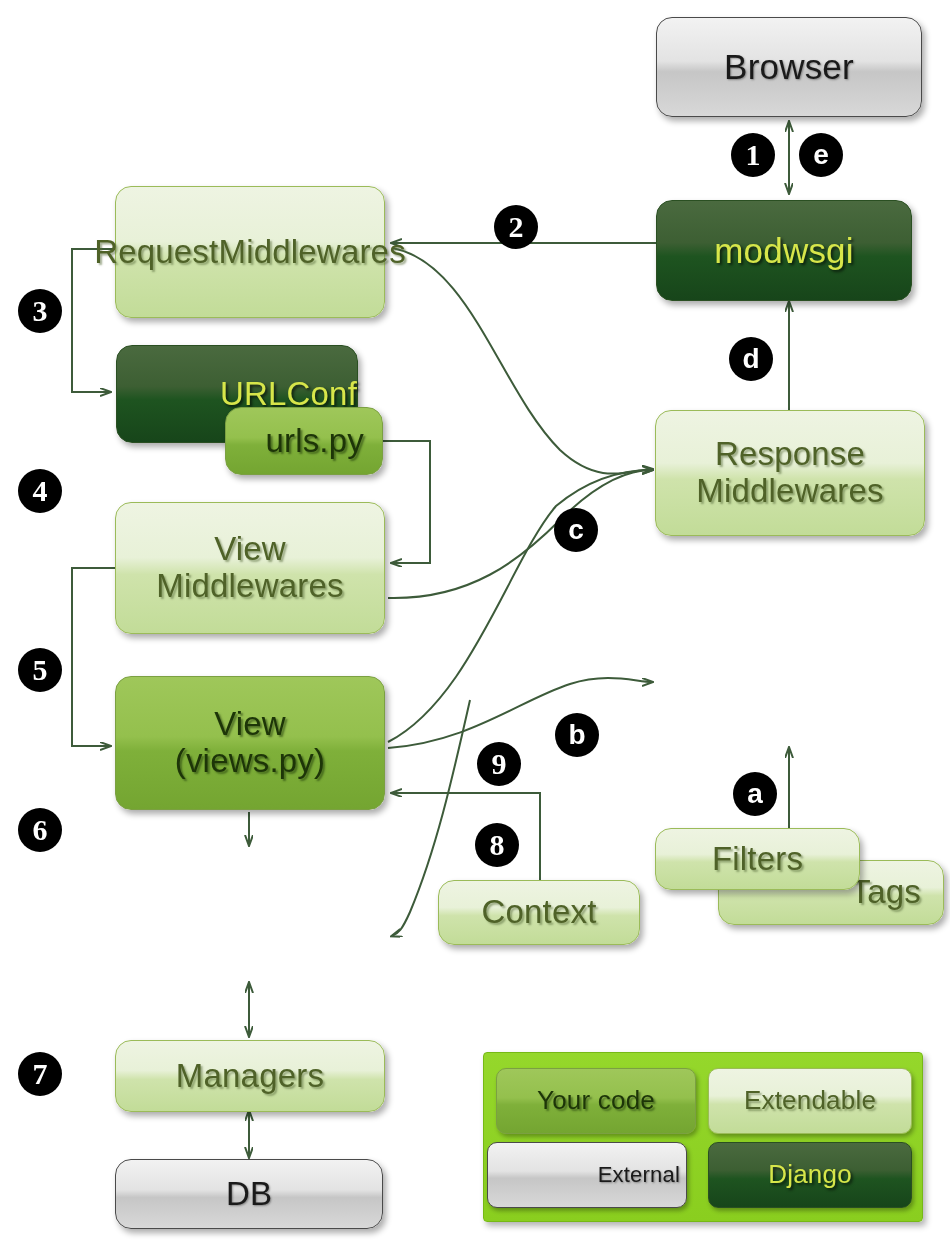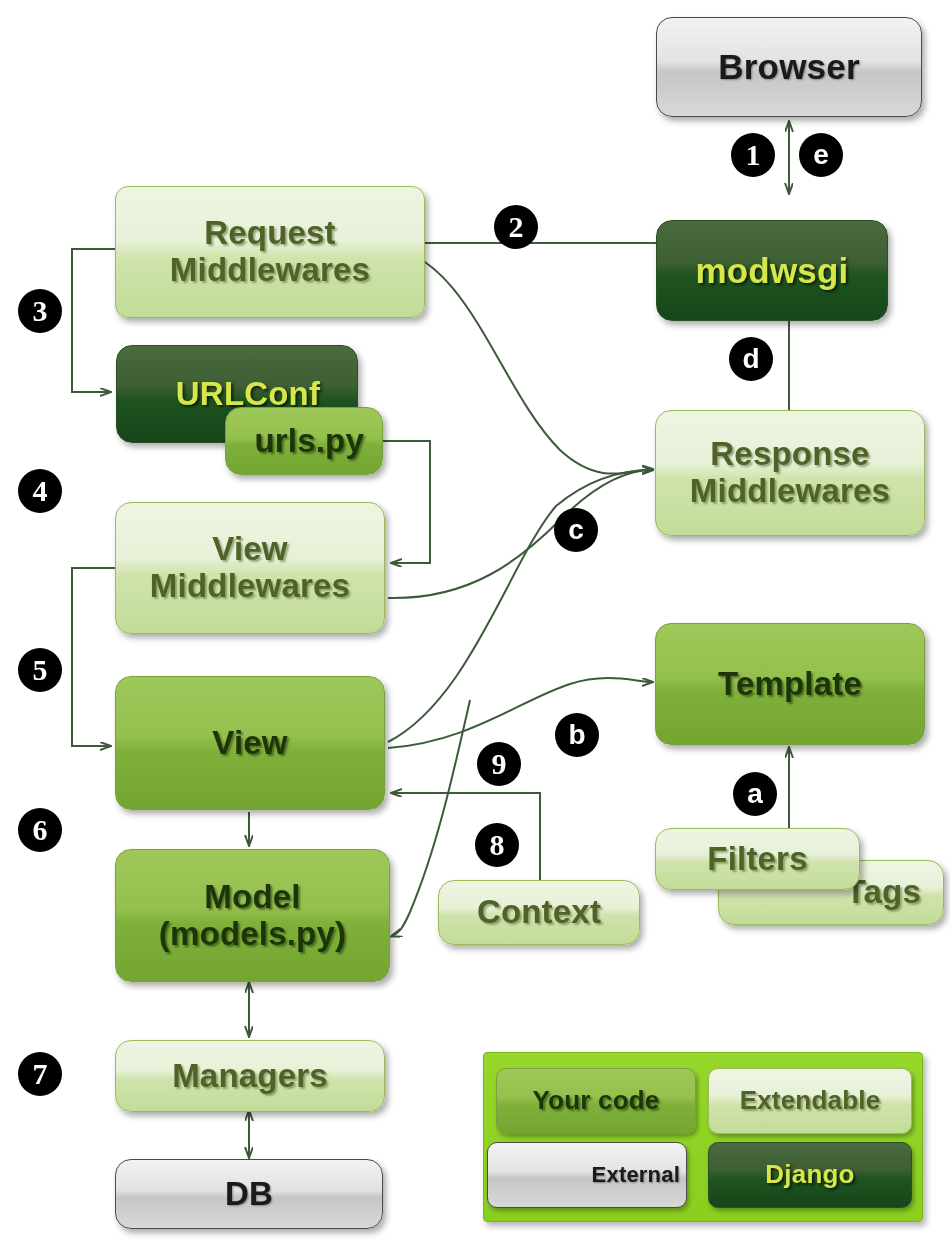--- a/index.html
+++ b/index.html
@@ -19,21 +19,21 @@
   
   .node{
     position:absolute;
     box-sizing:border-box;
     display:flex;
     align-items:center;
     justify-content:center;
     text-align:center;
     border-radius:16px;
     line-height:1.12;
-    font-weight:700;
+    font-weight:400;
     letter-spacing:.2px;
     box-shadow:3px 4px 6px rgba(0,0,0,.33);
     z-index:5;
   }
   .node .lbl{display:block;width:100%;padding:0 6px;}
 
   
   
   .v-ext{
     background:linear-gradient(to bottom,#eef4e2 0%,#e8f1d8 42%,#cfe3ab 55%,#c2dc98 100%);
@@ -149,67 +149,61 @@
 
     <path d="M540,883 L540,793 L392,793" marker-end="url(#ah)"></path>
 
     <path d="M470,700 C452,780 436,850 410,912 C402,930 398,934 392,936" marker-end="url(#ah)"></path>
   </svg>
 
   <div class="node v-ext-grey" style="left:656px;top:17px;width:266px;height:100px;font-size:35px;">
     <span class="lbl">Browser</span>
   </div>
 
-  <div class="node v-django" style="left:656px;top:200px;width:232px;height:101px;font-size:35px;margin-top:20px;">
+  <div class="node v-django" style="left:656px;top:200px;width:256px;height:101px;font-size:35px;">
     <span class="lbl">modwsgi</span>
   </div>
 
-  <div class="node v-ext" style="left:115px;top:186px;width:310px;height:132px;font-size:33px;flex-direction:column;border-radius:13px;">
+  <div class="node v-ext" style="left:115px;top:186px;width:270px;height:132px;font-size:33px;flex-direction:row;">
     <span>Request</span>
     <span>Middlewares</span>
   </div>
 
-  <div class="node v-django" style="left:116px;top:345px;width:242px;height:98px;font-size:33px;justify-content:center;padding-left:22px;z-index:5;">
+  <div class="node v-django" style="left:116px;top:345px;width:242px;height:98px;font-size:33px;justify-content:flex-end;padding-left:22px;z-index:5;">
     <span>URLConf</span>
   </div>
 
   <div class="node v-code" style="left:225px;top:407px;width:158px;height:68px;font-size:33px;justify-content:flex-end;padding-right:18px;z-index:6;">
     <span>urls.py</span>
   </div>
 
   <div class="node v-ext" style="left:115px;top:502px;width:270px;height:132px;font-size:33px;flex-direction:column;">
     <span>View</span>
     <span>Middlewares</span>
   </div>
 
   <div class="node v-code" style="left:115px;top:676px;width:270px;height:134px;font-size:33px;flex-direction:column;">
     <span>View</span>
-  </div>
-
-  <div class="node v-code" style="left:115px;top:849px;width:275px;height:133px;font-size:33px;flex-direction:column;">
-    <span>Model</span>
-    <span>(models.py)</span>
-  </div>
+    <span>(views.py)</span>
+  </div>
+
 
   <div class="node v-ext-grey" style="left:115px;top:1159px;width:268px;height:70px;font-size:33px;">
     <span class="lbl">DB</span>
   </div>
 
   <div class="node v-ext" style="left:115px;top:1040px;width:270px;height:72px;font-size:33px;">
     <span class="lbl">Managers</span>
   </div>
 
   <div class="node v-ext" style="left:655px;top:410px;width:270px;height:126px;font-size:33px;flex-direction:column;">
     <span>Response</span>
     <span>Middlewares</span>
   </div>
 
-  <div class="node v-code" style="left:655px;top:623px;width:270px;height:122px;font-size:33px;">
-    <span class="lbl">Template</span>
-  </div>
 
   <div class="node v-ext" style="left:655px;top:828px;width:205px;height:62px;font-size:33px;z-index:6;justify-content:center;">
     <span class="lbl">Filters</span>
   </div>
 
   <div class="node v-ext" style="left:718px;top:860px;width:226px;height:65px;font-size:33px;justify-content:flex-end;padding-right:22px;z-index:5;">
     <span>Tags</span>
   </div>
 
   <div class="node v-ext" style="left:438px;top:880px;width:202px;height:65px;font-size:33px;">

